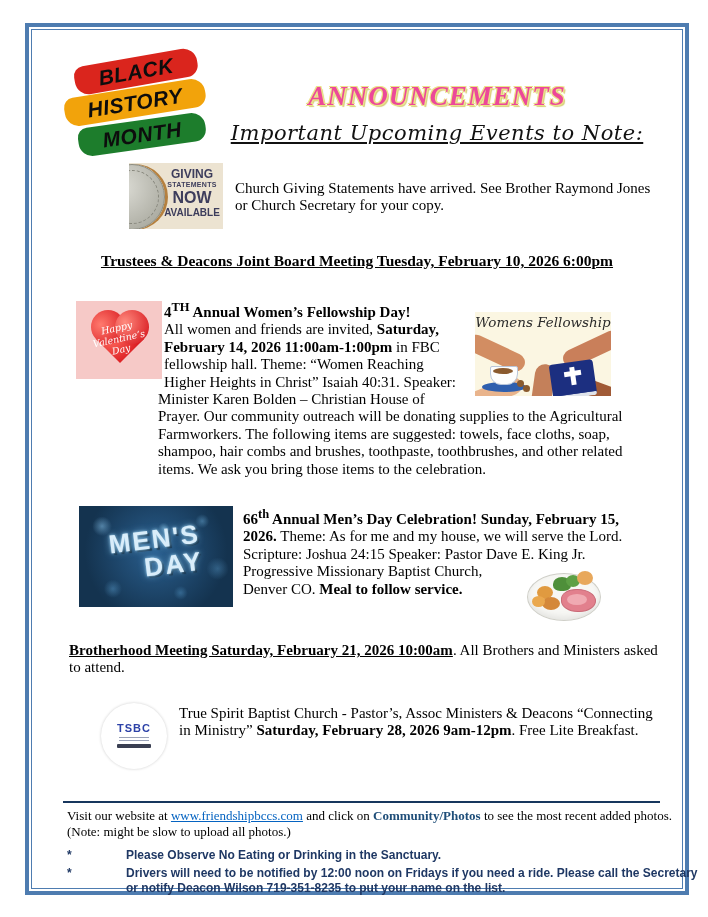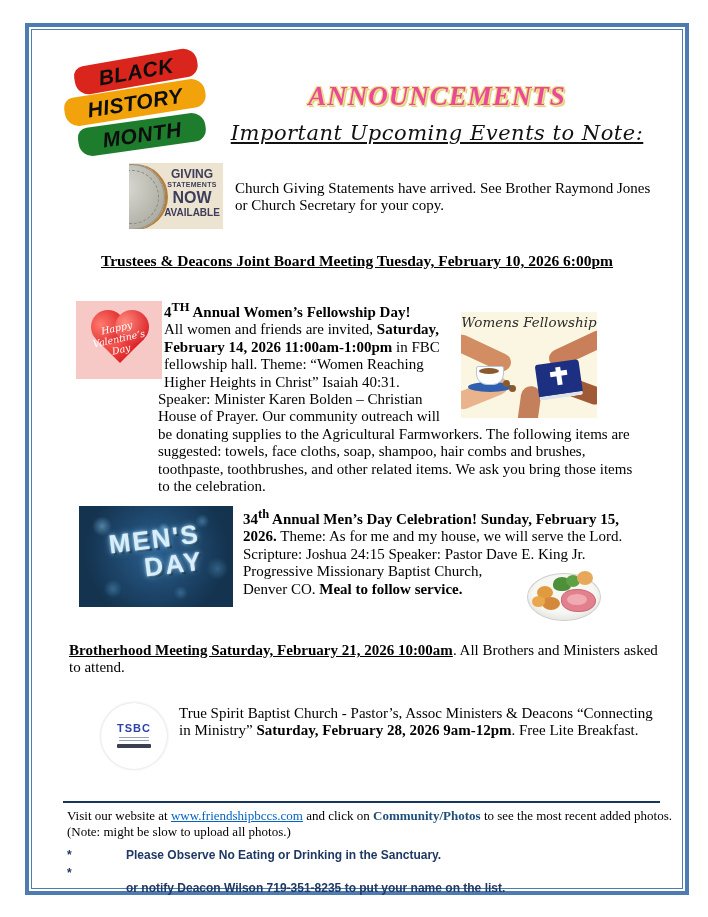--- a/index.html
+++ b/index.html
@@ -52,21 +52,21 @@
                background:radial-gradient(circle at 35% 30%,#ff6a5e,#d40f17);}
   .heart-shape::before{content:"";position:absolute;top:-17px;left:0;width:34px;height:34px;border-radius:50%;
                background:radial-gradient(circle at 40% 30%,#ff7a6e,#d40f17);}
   .heart-shape::after{content:"";position:absolute;top:0;left:17px;width:34px;height:34px;border-radius:50%;
                background:radial-gradient(circle at 45% 25%,#ff8a7e,#d40f17);}
   .heart-caption{position:absolute;left:14px;top:21px;width:58px;text-align:center;z-index:2;
                  color:#fff;font-style:italic;font-size:9.5px;line-height:1.18;transform:rotate(-12deg);
                  font-family:"DejaVu Serif",serif;}
   .sec-womens{position:absolute;left:126px;top:269px;width:485px;}
   .heart-spacer{float:left;width:6px;height:80px;}
-  .fellow-img{float:right;width:136px;height:106px;margin:13px 46px 0 8px;background:#fbf6e2;
+  .fellow-img{float:right;width:136px;height:84px;margin:13px 32px 0 8px;background:#fbf6e2;
               position:relative;overflow:hidden;}
   .fellow-title{position:absolute;top:2px;left:0;right:0;text-align:center;z-index:5;
                 font-family:"DejaVu Serif",serif;font-style:italic;font-size:13.5px;color:#2b2b2b;}
   .hand{position:absolute;border-radius:12px;}
   .hand1{width:62px;height:18px;background:#d28d62;left:-10px;top:32px;transform:rotate(25deg);}
   .hand2{width:62px;height:18px;background:#c97f5a;right:-12px;top:28px;transform:rotate(-25deg);}
   .hand3{width:56px;height:18px;background:#e9b48c;left:-8px;top:72px;transform:rotate(-22deg);}
   .hand4{width:56px;height:18px;background:#a05a36;right:-8px;top:68px;transform:rotate(20deg);}
   .hand5{width:20px;height:48px;background:#c4805a;left:58px;bottom:-16px;transform:rotate(8deg);}
   .cup{position:absolute;left:15px;top:54px;width:26px;height:17px;background:#fdfdfd;
@@ -207,21 +207,21 @@
       <p class="body-text"><span>All women and friends are invited, </span><span class="b">Saturday, February 14, 2026 11:00am-1:00pm</span><span> in FBC fellowship hall. Theme: “Women Reaching Higher Heights in Christ” Isaiah 40:31. Speaker: Minister Karen Bolden – Christian House of Prayer.  Our community outreach will be donating supplies to the Agricultural Farmworkers.  The following items are suggested: towels, face cloths, soap, shampoo, hair combs and brushes, toothpaste, toothbrushes, and other related items.  We ask you bring those items to the celebration.</span></p>
     </div>
 
     <div class="sec-mens">
       <div class="mens-img">
         <div class="mens-text">
           <span class="mens-l1">MEN'S</span>
           <span class="mens-l2">DAY</span>
         </div>
       </div>
-      <p class="body-text"><span class="b"><span>34</span><sup>th</sup><span> Annual Men’s Day Celebration! Sunday, February 15, 2026.</span></span><span>   Theme: As for me and my house, we will serve the Lord. Scripture: Joshua 24:15 Speaker: Pastor Dave E. </span><span class="food-img">
+      <p class="body-text"><span class="b"><span>66</span><sup>th</sup><span> Annual Men’s Day Celebration! Sunday, February 15, 2026.</span></span><span>   Theme: As for me and my house, we will serve the Lord. Scripture: Joshua 24:15 Speaker: Pastor Dave E. </span><span class="food-img">
             <span class="plate"></span>
             <span class="pot"></span>
             <span class="pot2"></span>
             <span class="pot3"></span>
             <span class="broc"></span>
             <span class="broc2"></span>
             <span class="roll"></span>
             <span class="ham"></span>
             <span class="ham-in"></span>
           </span><span>King Jr. Progressive Missionary Baptist Church, Denver CO.  </span><span class="b">Meal to follow service.</span></p>
@@ -247,19 +247,19 @@
     <div class="footer-rule"></div>
     <div class="sec-footer">
       <p class="visit"><span>Visit our website at </span><a class="link">www.friendshipbccs.com</a><span> and click on </span><span class="community">Community/Photos</span><span> to see the most recent added photos. (Note: might be slow to upload all photos.)</span></p>
       <div class="bullets">
         <div class="bullet">
           <span class="star">*</span>
           <span class="nowrap">Please Observe No Eating or Drinking in the Sanctuary.</span>
         </div>
         <div class="bullet">
           <span class="star">*</span>
-          <span><br><span class="nowrap">or notify Deacon Wilson 719-351-8235 to put your name on the list.</span></span>
+          <span><span class="nowrap">Drivers will need to be notified by 12:00 noon on Fridays if you need a ride. Please call the Secretary</span><br><span class="nowrap">or notify Deacon Wilson 719-351-8235 to put your name on the list.</span></span>
         </div>
       </div>
     </div>
 
   </div>
 </div>
 
 </body></html>

